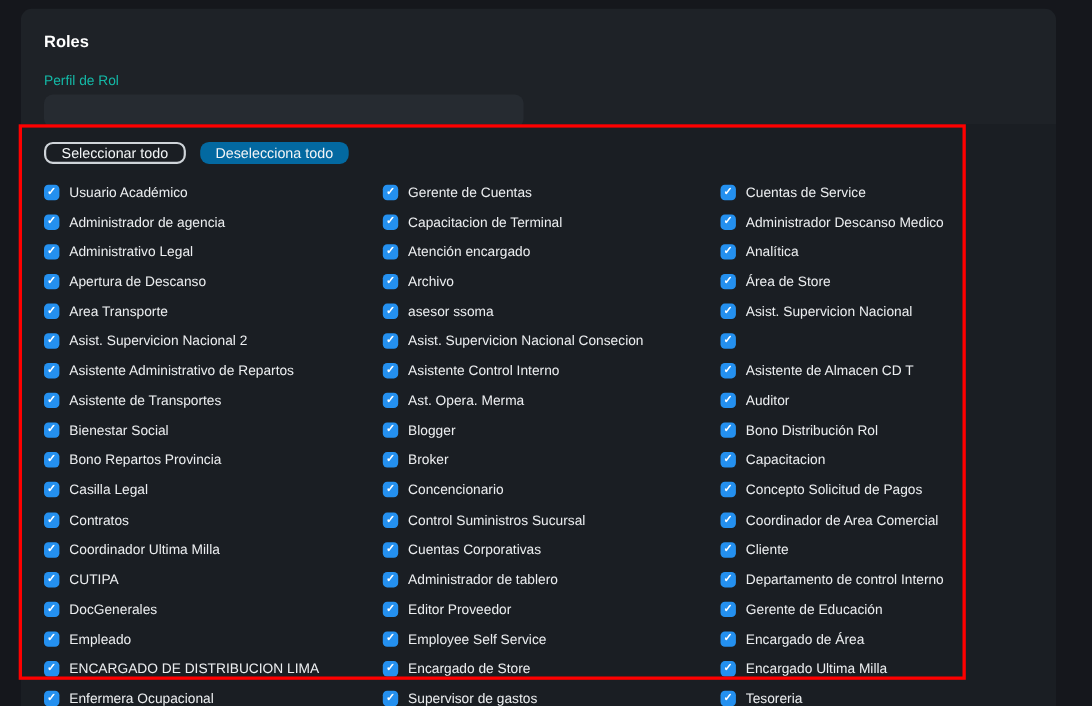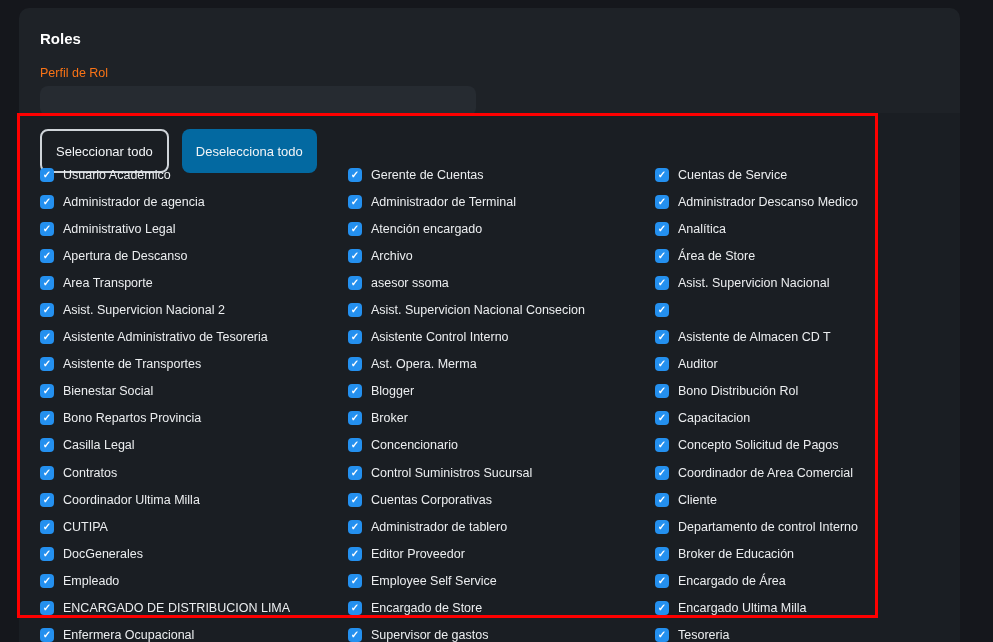--- a/index.html
+++ b/index.html
@@ -21,21 +21,21 @@
     position: absolute;
     left: 21px; top: 22px;
     font-size: 15px;
     font-weight: bold;
     color: #ffffff;
   }
   .field-label {
     position: absolute;
     left: 21px; top: 58px;
     font-size: 12.5px;
-    color: #f97316;
+    color: #14b8a6;
   }
   .field-input {
     position: absolute;
     left: 21px; top: 78px;
     width: 436px; height: 30px;
     background: #262b31;
     border: none;
     border-radius: 8px;
     color: #eceef0;
     font-size: 13px;
@@ -53,21 +53,21 @@
     position: absolute;
     left: 21px; top: 16px;
     display: flex;
     gap: 13px;
     align-items: center;
   }
   .btn {
     font-family: "Liberation Sans", sans-serif;
     font-size: 13px;
     color: #f2f4f6;
-    height: 44px;
+    height: 20px;
     padding: 0 14px;
     border-radius: 8px;
     cursor: pointer;
     display: flex;
     align-items: center;
   }
   .btn-outline {
     background: transparent;
     border: 2px solid #cfd4d9;
   }
@@ -166,21 +166,21 @@
           <div class="role-item">
             <span class="cbx" style="background: rgb(36, 144, 239);">
               <span class="cbx-check">✓</span>
             </span>
             <span class="role-label">Asist. Supervicion Nacional 2</span>
           </div>
           <div class="role-item">
             <span class="cbx" style="background: rgb(36, 144, 239);">
               <span class="cbx-check">✓</span>
             </span>
-            <span class="role-label">Asistente Administrativo de Tesoreria</span>
+            <span class="role-label">Asistente Administrativo de Repartos</span>
           </div>
           <div class="role-item">
             <span class="cbx" style="background: rgb(36, 144, 239);">
               <span class="cbx-check">✓</span>
             </span>
             <span class="role-label">Asistente de Transportes</span>
           </div>
           <div class="role-item">
             <span class="cbx" style="background: rgb(36, 144, 239);">
               <span class="cbx-check">✓</span>
@@ -246,21 +246,21 @@
           <div class="role-item">
             <span class="cbx" style="background: rgb(36, 144, 239);">
               <span class="cbx-check">✓</span>
             </span>
             <span class="role-label">Gerente de Cuentas</span>
           </div>
           <div class="role-item">
             <span class="cbx" style="background: rgb(36, 144, 239);">
               <span class="cbx-check">✓</span>
             </span>
-            <span class="role-label">Administrador de Terminal</span>
+            <span class="role-label">Capacitacion de Terminal</span>
           </div>
           <div class="role-item">
             <span class="cbx" style="background: rgb(36, 144, 239);">
               <span class="cbx-check">✓</span>
             </span>
             <span class="role-label">Atención encargado</span>
           </div>
           <div class="role-item">
             <span class="cbx" style="background: rgb(36, 144, 239);">
               <span class="cbx-check">✓</span>
@@ -433,21 +433,21 @@
           <div class="role-item">
             <span class="cbx" style="background: rgb(36, 144, 239);">
               <span class="cbx-check">✓</span>
             </span>
             <span class="role-label">Departamento de control Interno</span>
           </div>
           <div class="role-item">
             <span class="cbx" style="background: rgb(36, 144, 239);">
               <span class="cbx-check">✓</span>
             </span>
-            <span class="role-label">Broker de Educación</span>
+            <span class="role-label">Gerente de Educación</span>
           </div>
           <div class="role-item">
             <span class="cbx" style="background: rgb(36, 144, 239);">
               <span class="cbx-check">✓</span>
             </span>
             <span class="role-label">Encargado de Área</span>
           </div>
           <div class="role-item">
             <span class="cbx" style="background: rgb(36, 144, 239);">
               <span class="cbx-check">✓</span>

